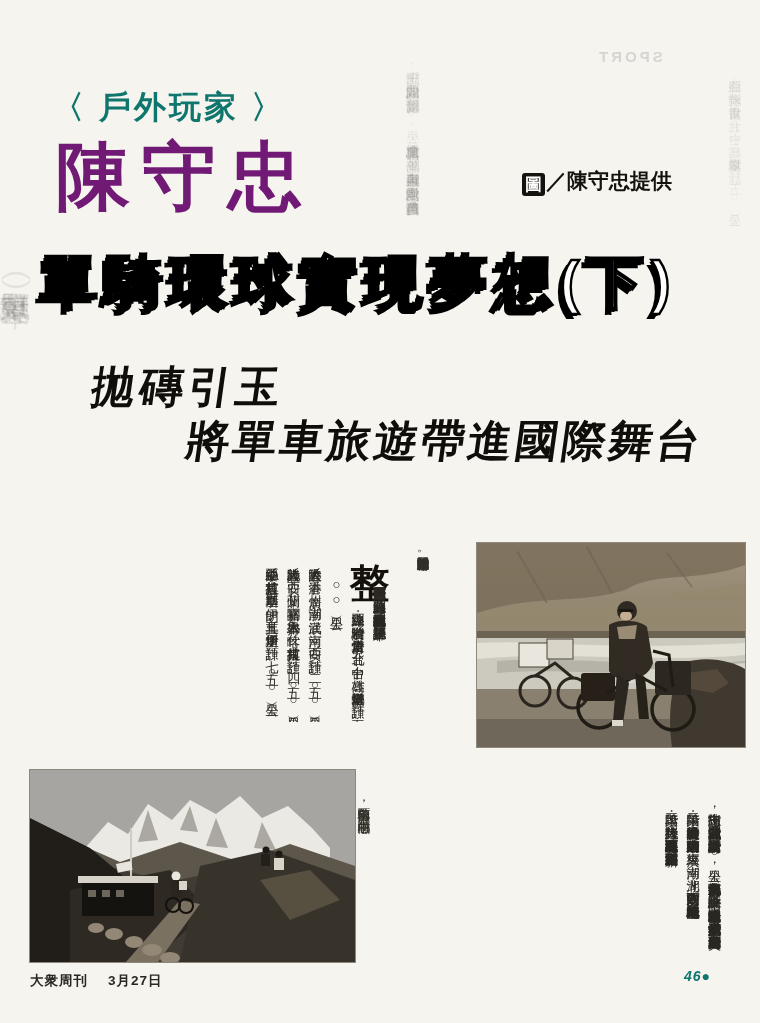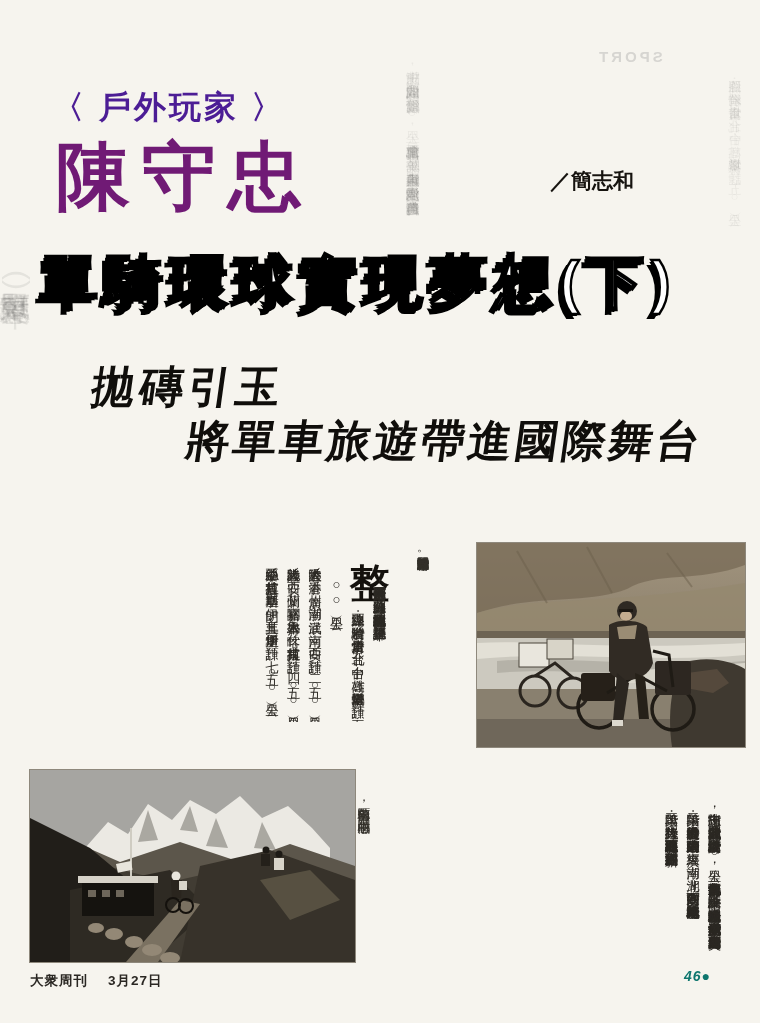--- a/index.html
+++ b/index.html
@@ -6,21 +6,21 @@
   body{
     width:760px;height:1023px;position:relative;overflow:hidden;
     background:#f6f4ee;
     font-family:"Liberation Sans", sans-serif;
     color:#1e1b17;
   }
   .abs{position:absolute;}
   
   .section-tag{
     left:52px;top:86px;
-    font-size:32px;font-weight:bold;letter-spacing:3px;color:#4c1d95;
+    font-size:32px;font-weight:bold;letter-spacing:3px;color:#0f766e;
     white-space:nowrap;
   }
   .author-title{
     left:56px;top:128px;
     font-size:74px;font-weight:900;letter-spacing:12px;color:#701a75;
     white-space:nowrap;
   }
   .credits{
     right:18px;top:166px;width:220px;text-align:left;
     font-size:21px;font-weight:bold;color:#16130f;line-height:30px;
@@ -98,21 +98,21 @@
 
 <div class="abs bleed-sport">SPORT</div>
 <div class="abs v bleed bleed-top">陳守忠指出，亞洲以四個階段的方式完成，第一階段從台灣縱騎五○○公里，自北部萬里富貴角至南部鵝鑾鼻，除了車友陪騎外，沿途也將呼籲國人多騎乘自行車，減少空氣污染還我們一個潔淨的天空，一起創造台灣爲美麗的自行車島而努力。</div>
 <div class="abs v bleed bleed-right">亞洲路線：台灣縱騎／富貴角燈塔→台北→台中→高雄→鵝鑾鼻燈塔。（預計：五○○公里）</div>
 <div class="abs v bleed bleed-left">單騎環球實現夢想(下)</div>
 
 <div class="abs section-tag">〈 戶外玩家 〉</div>
 <div class="abs author-title">陳守忠</div>
 
 <div class="abs credits">
-  <div class="row1">／簡志和</div>
+  <div><span class="badge">圖</span><span>／陳守忠提供</span></div>
 </div>
 
 <div class="abs headline">單騎環球實現夢想(下)</div>
 <div class="abs subtitle1">拋磚引玉</div>
 <div class="abs subtitle2">將單車旅遊帶進國際舞台</div>
 
 <div class="v bodytext" style="left:28px;top:532px;width:362px;height:190px;">
   <p><span class="dropcap">整</span><span>趟長達四百天的活動行程中，區分爲亞洲路線、歐洲路線及橫越北美洲三部分，預計總里程三千公里。</span></p>
   <p class="ind">亞洲路線：台灣縱騎／富貴角燈塔→台北→台中→高雄→鵝鑾鼻燈塔。（預計：五○○公里）</p>
   <p class="ind">香港大陸／香港→廣州→湖南→武漢→河南→西安。（預計：二、五○○公里）</p>

